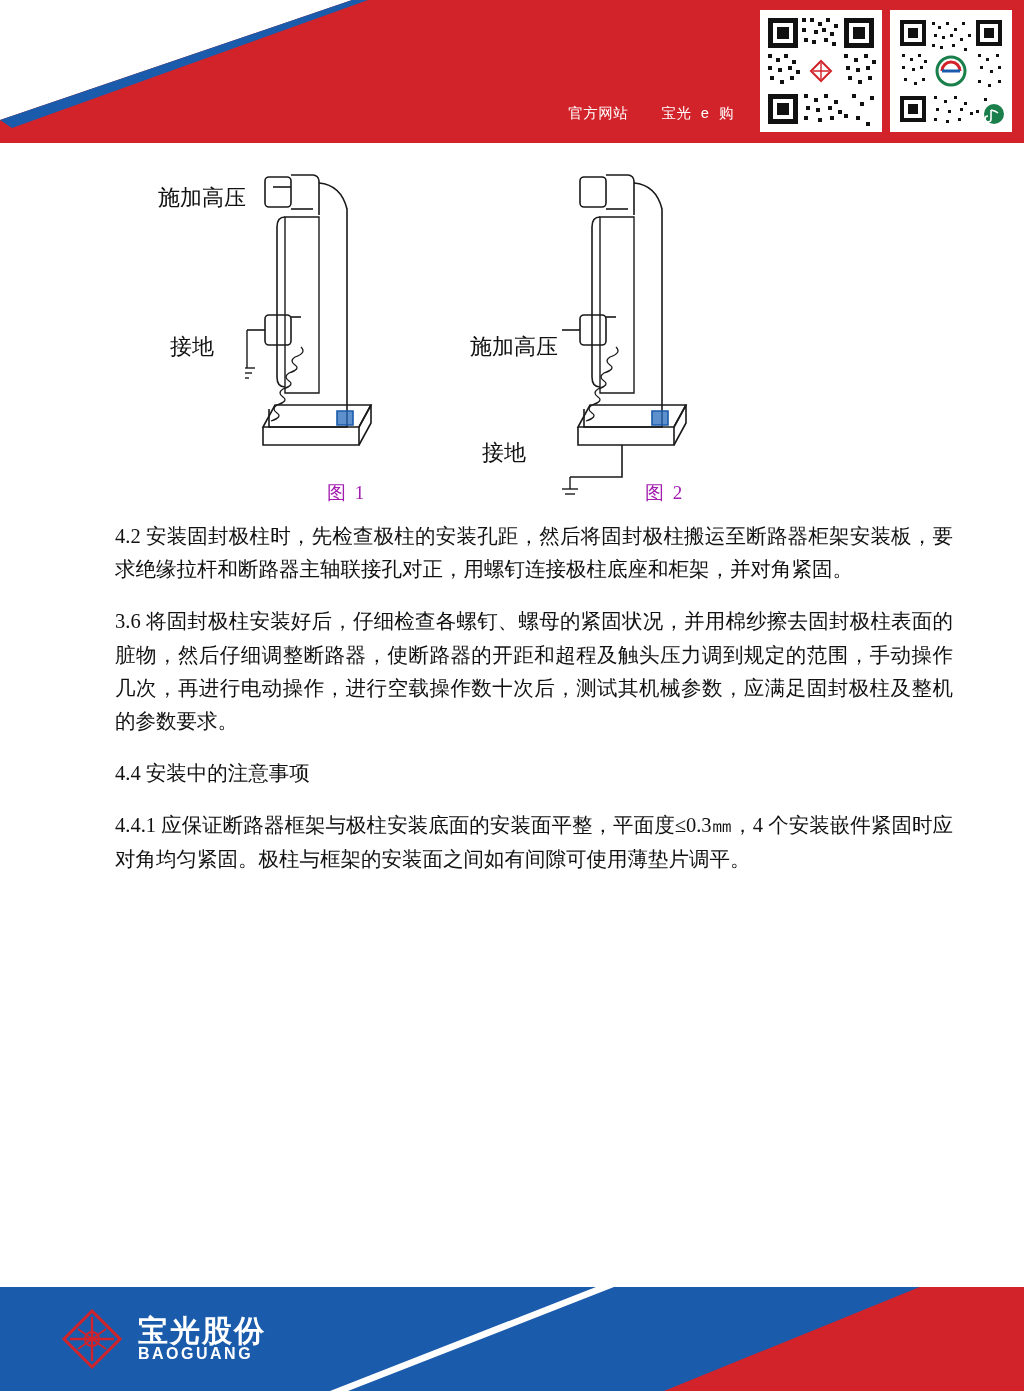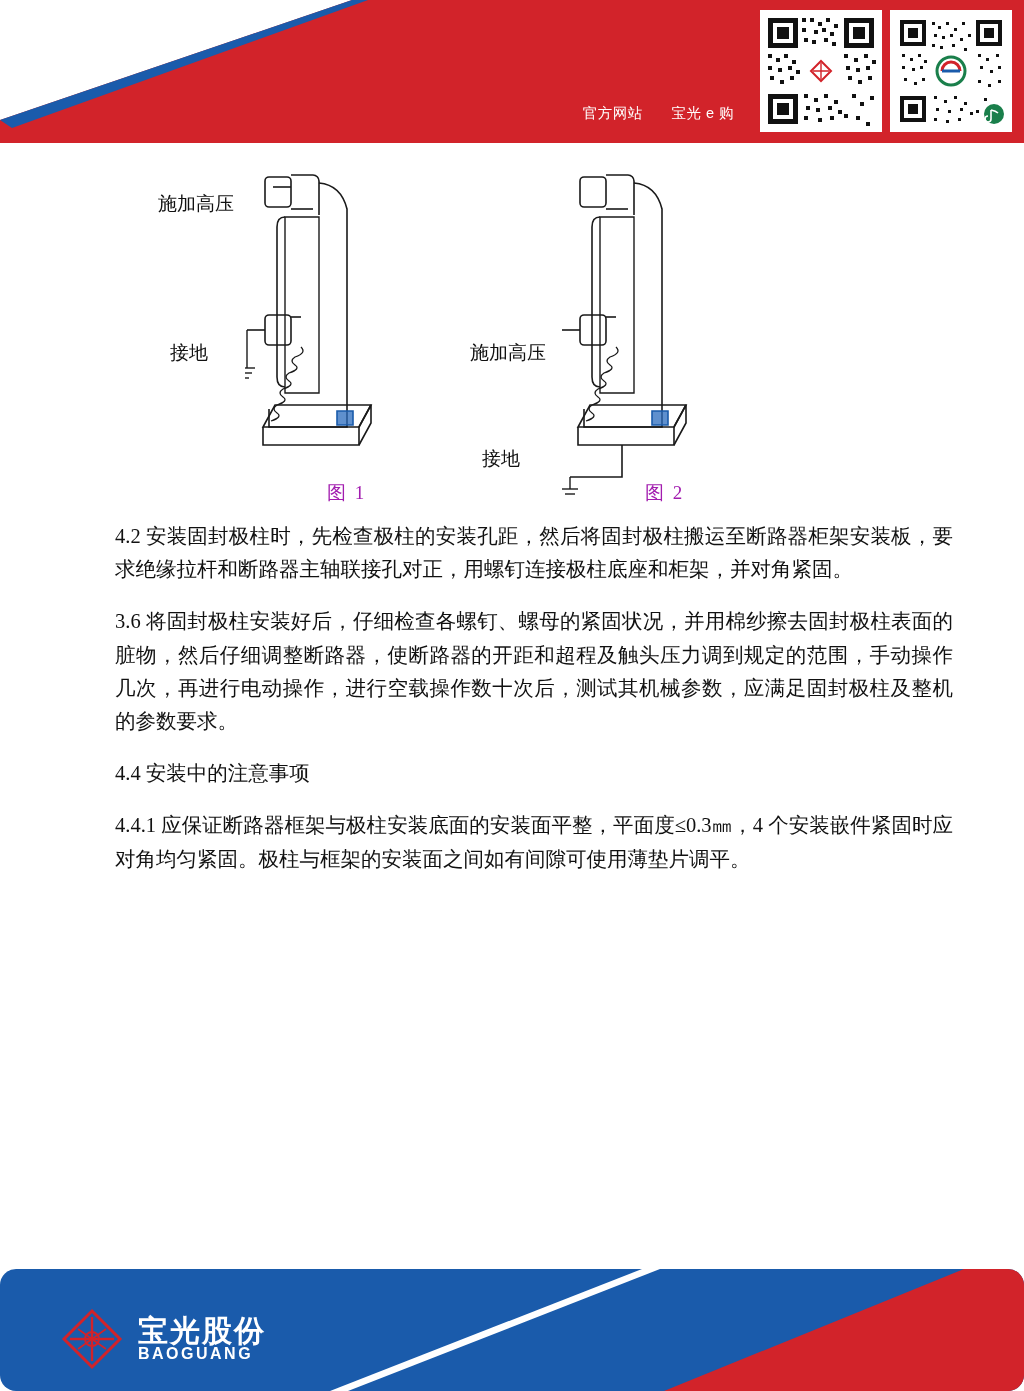--- a/index.html
+++ b/index.html
@@ -44,21 +44,21 @@
     width: 420px;
     height: 143px;
     background: #1a5bab;
     clip-path: polygon(352px 0, 368px 0, 12px 128px, 0 120px);
   }
   .header-labels {
     position: absolute;
     right: 290px;
     top: 104px;
     color: #ffffff;
-    font-family: Liberation Sans, sans-serif;
+    font-family: Liberation Mono, monospace;
     font-size: 14.5px;
     letter-spacing: 0.5px;
     white-space: nowrap;
   }
   .header-labels .lbl2 { margin-left: 24px; }
 
   .qr {
     position: absolute;
     top: 10px;
     width: 122px;
@@ -84,24 +84,23 @@
     font-size: 19px;
     color: #a21caf;
     letter-spacing: 2px;
   }
   .fig-cap-1 { left: 327px; top: 330px; }
   .fig-cap-2 { left: 645px; top: 330px; }
 
   .lead-label {
     position: absolute;
     font-family: Liberation Serif, serif;
-    font-size: 19px;
+    font-size: 22px;
     color: #111;
     white-space: nowrap;
-    margin-top: 8px;
   }
   .lbl-hv-1  { left: 158px; top: 33px; }
   .lbl-gnd-1 { left: 170px; top: 182px; }
   .lbl-hv-2  { left: 470px; top: 182px; }
   .lbl-gnd-2 { left: 482px; top: 288px; }
 
   
   .content {
     position: absolute;
     top: 520px;
@@ -124,23 +123,22 @@
     margin: 0 0 19px 0;
     text-align: justify;
     text-justify: inter-ideograph;
   }
 
   
   .footer {
     position: absolute;
     bottom: 0; left: 0;
     width: 1024px;
-    height: 122px;
+    height: 104px;
     overflow: hidden;
-    border-radius: 16px;
   }
   .footer-blue {
     position: absolute;
     bottom: 0; left: 0;
     width: 1024px;
     height: 122px;
     background: #1a5bab;
   }
   .footer-red {
     position: absolute;

